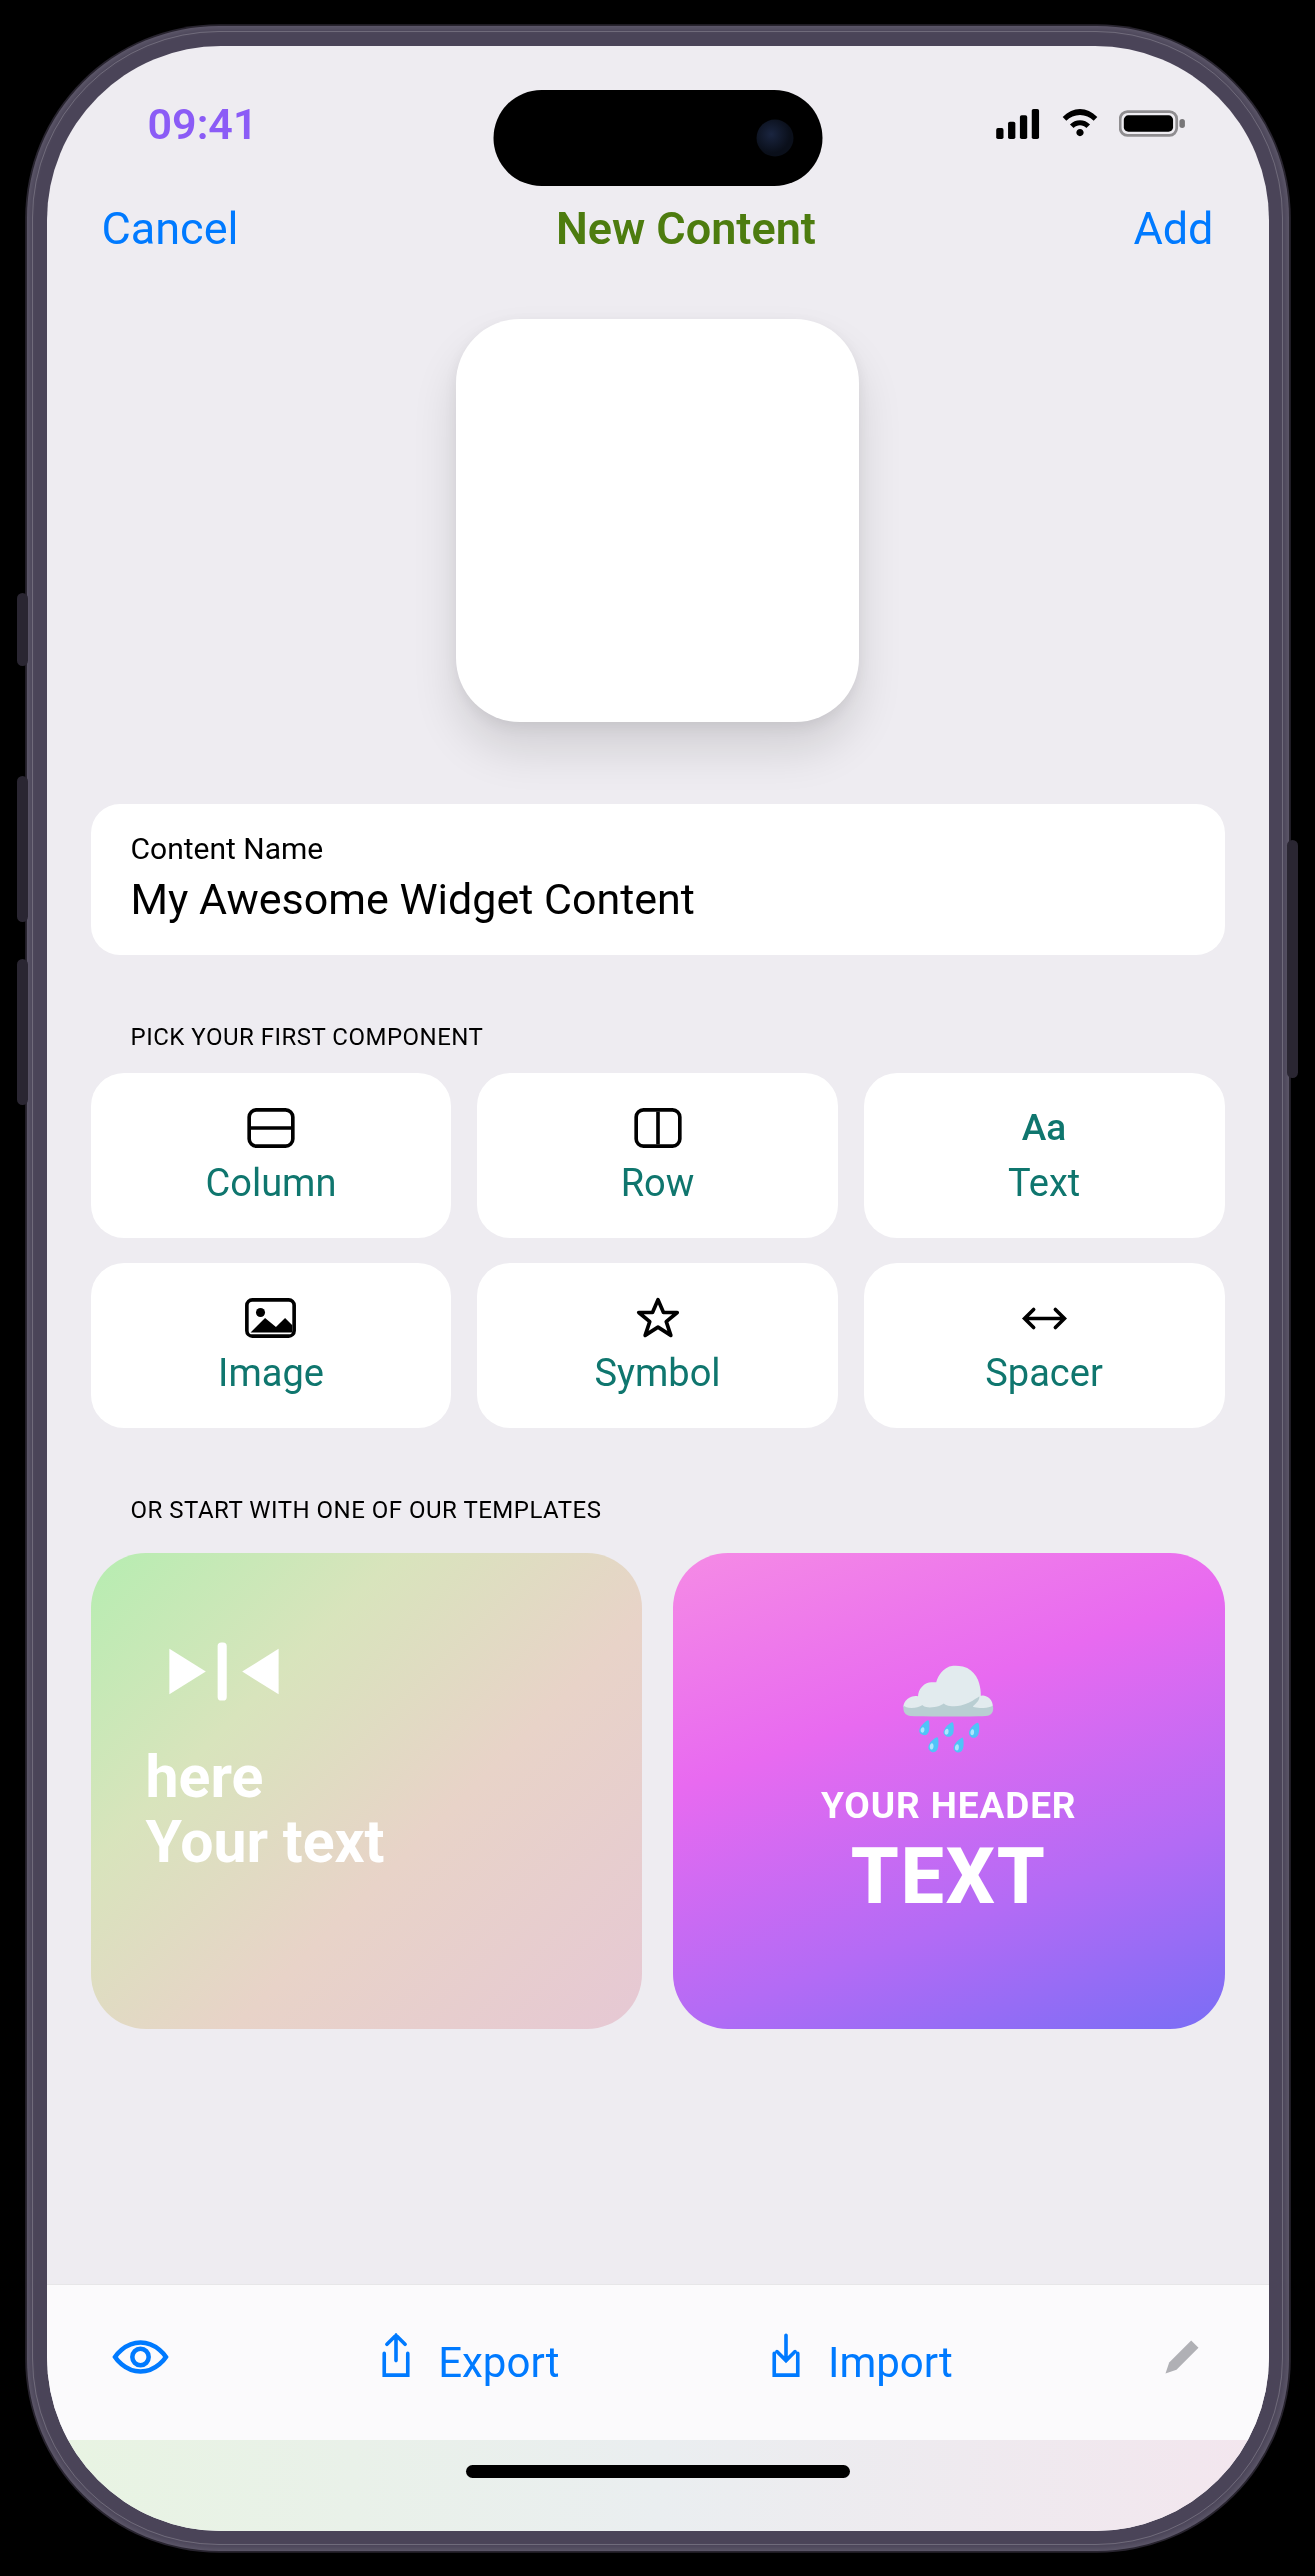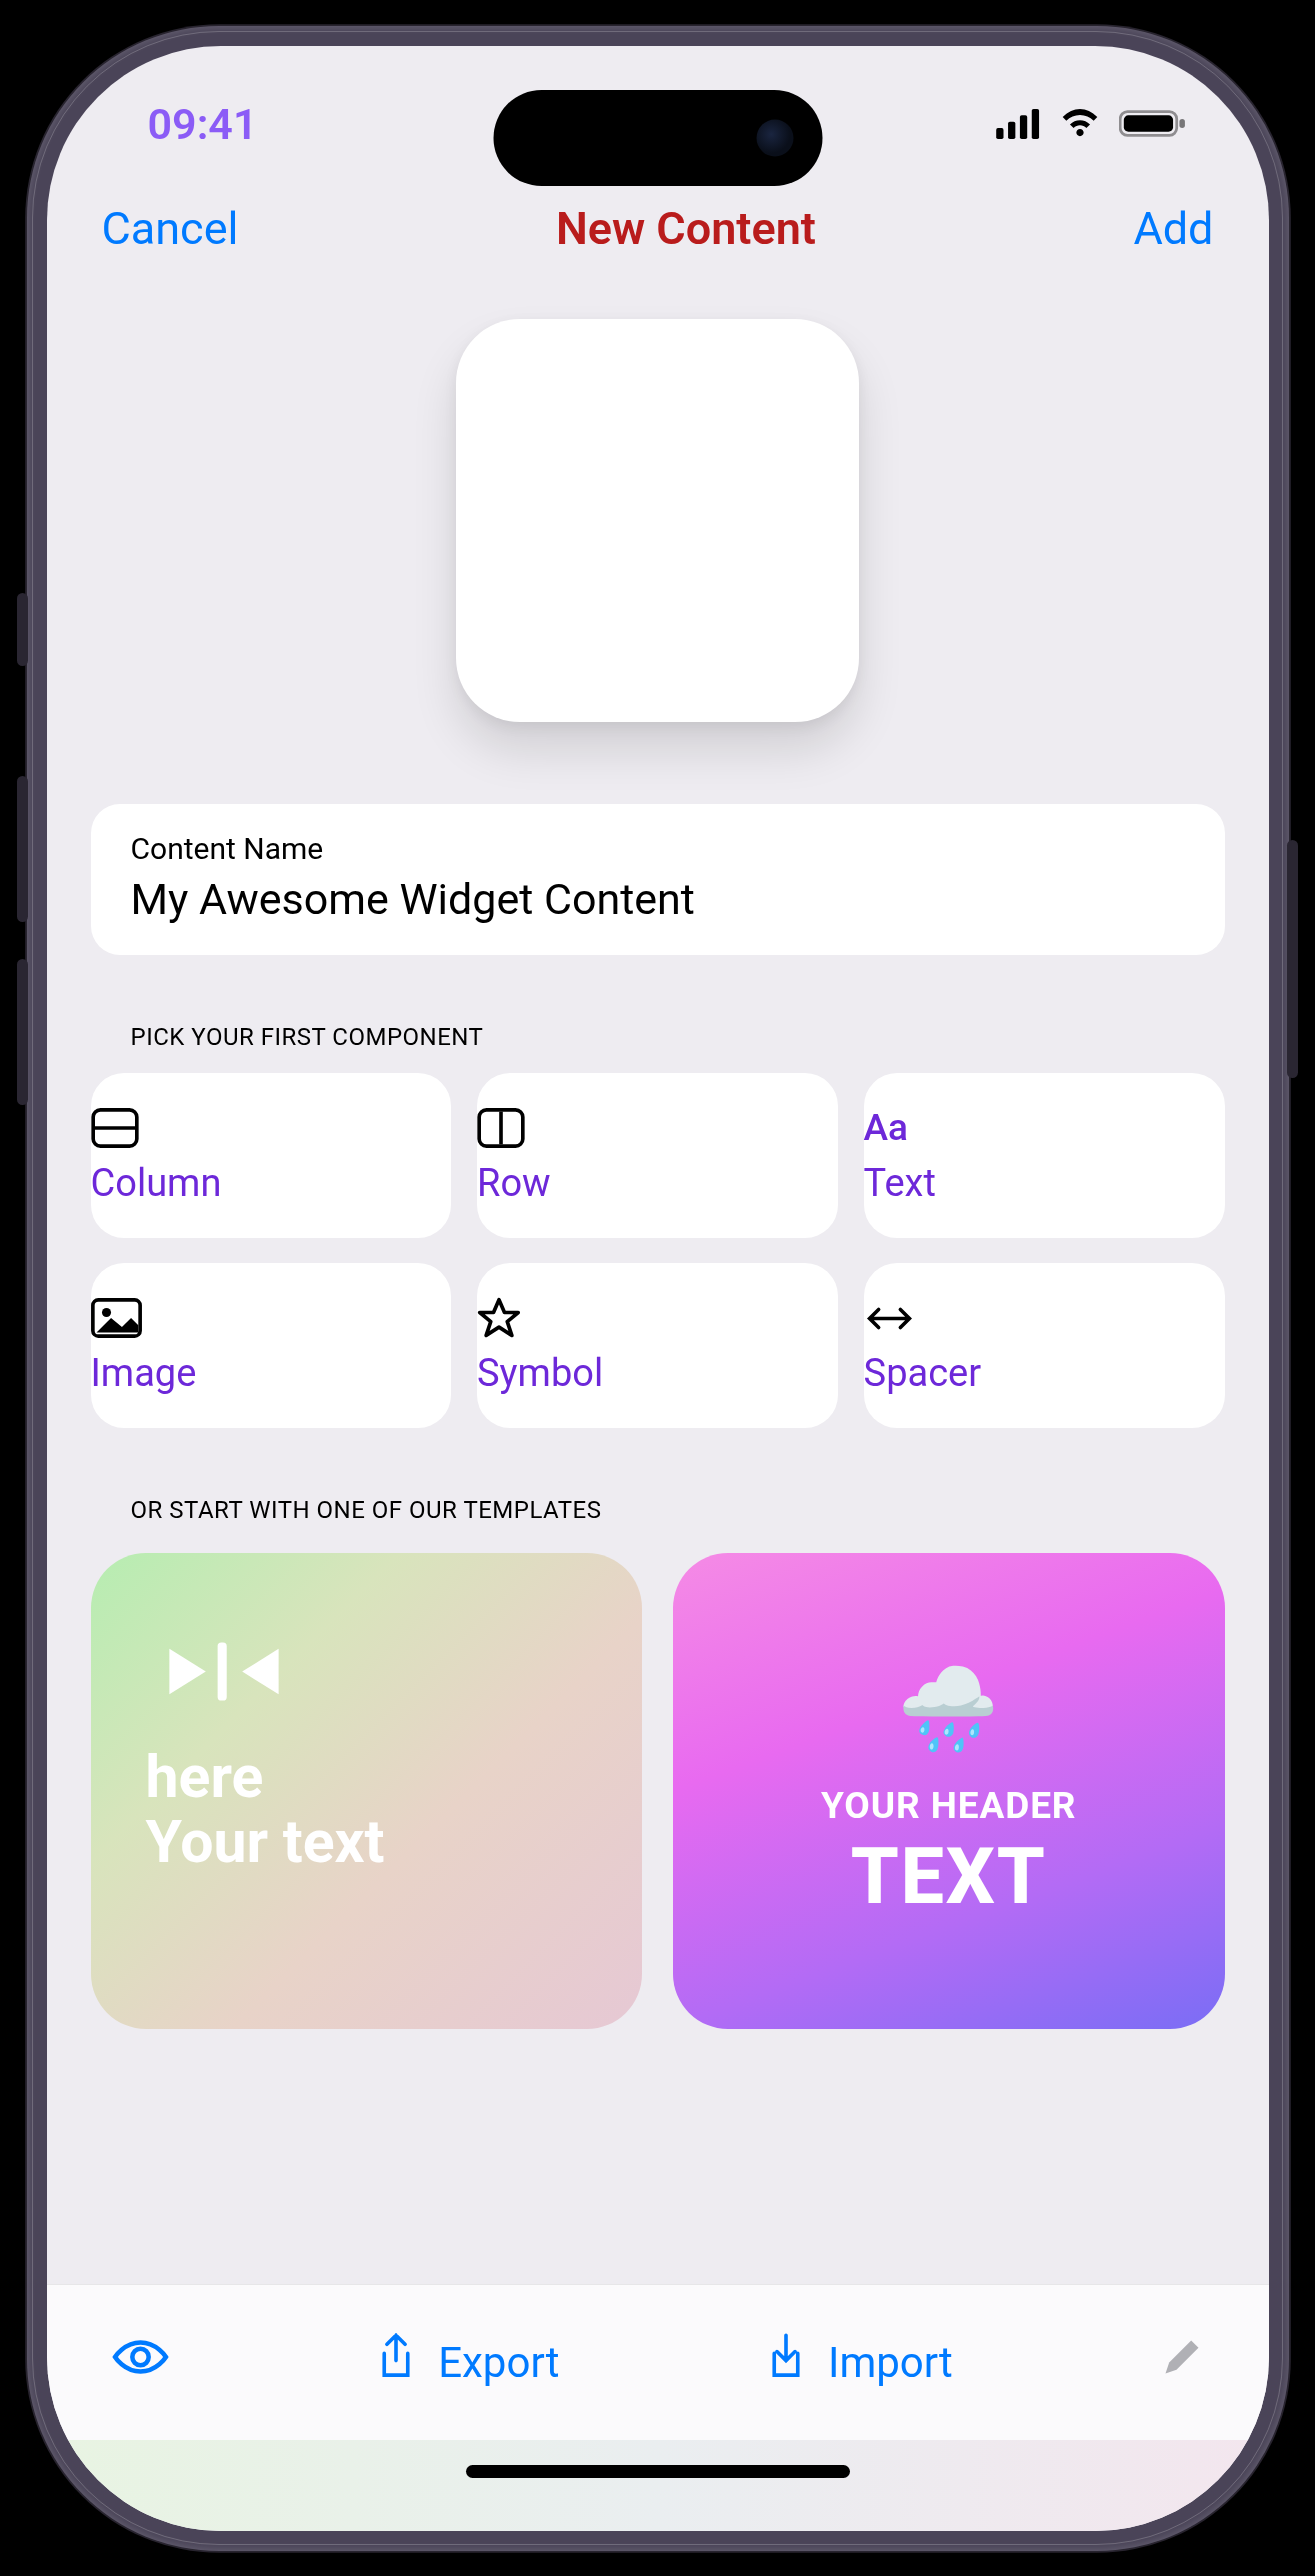--- a/index.html
+++ b/index.html
@@ -94,21 +94,21 @@
 
   
   .nav-bar {
     display: flex;
     justify-content: space-between;
     align-items: center;
     padding: 0 55px 37px 55px;
     font-size: 45px;
   }
   .nav-cancel, .nav-add { color: #007aff; }
-  .nav-title { font-weight: 600; color: #b91c1c; }
+  .nav-title { font-weight: 600; color: #4d7c0f; }
 
   
   .content {
     flex: 1;
     padding: 0 44px;
     overflow: hidden;
   }
 
   .preview-area {
     display: flex;
@@ -142,25 +142,25 @@
     display: grid;
     grid-template-columns: repeat(3, 1fr);
     gap: 25.6px;
   }
   .comp-btn {
     background: #fff;
     border-radius: 33px;
     height: 165px;
     display: flex;
     flex-direction: column;
-    align-items: flex-start;
+    align-items: center;
     justify-content: center;
     gap: 11px;
     font-size: 38px;
-    color: #6d28d9;
+    color: #0f766e;
   }
   .comp-btn .ico { height: 44px; display: flex; align-items: center; justify-content: center; }
 
   .template-grid {
     display: grid;
     grid-template-columns: repeat(2, 1fr);
     gap: 31px;
     margin-top: 7.3px;
   }
   .template-card {

